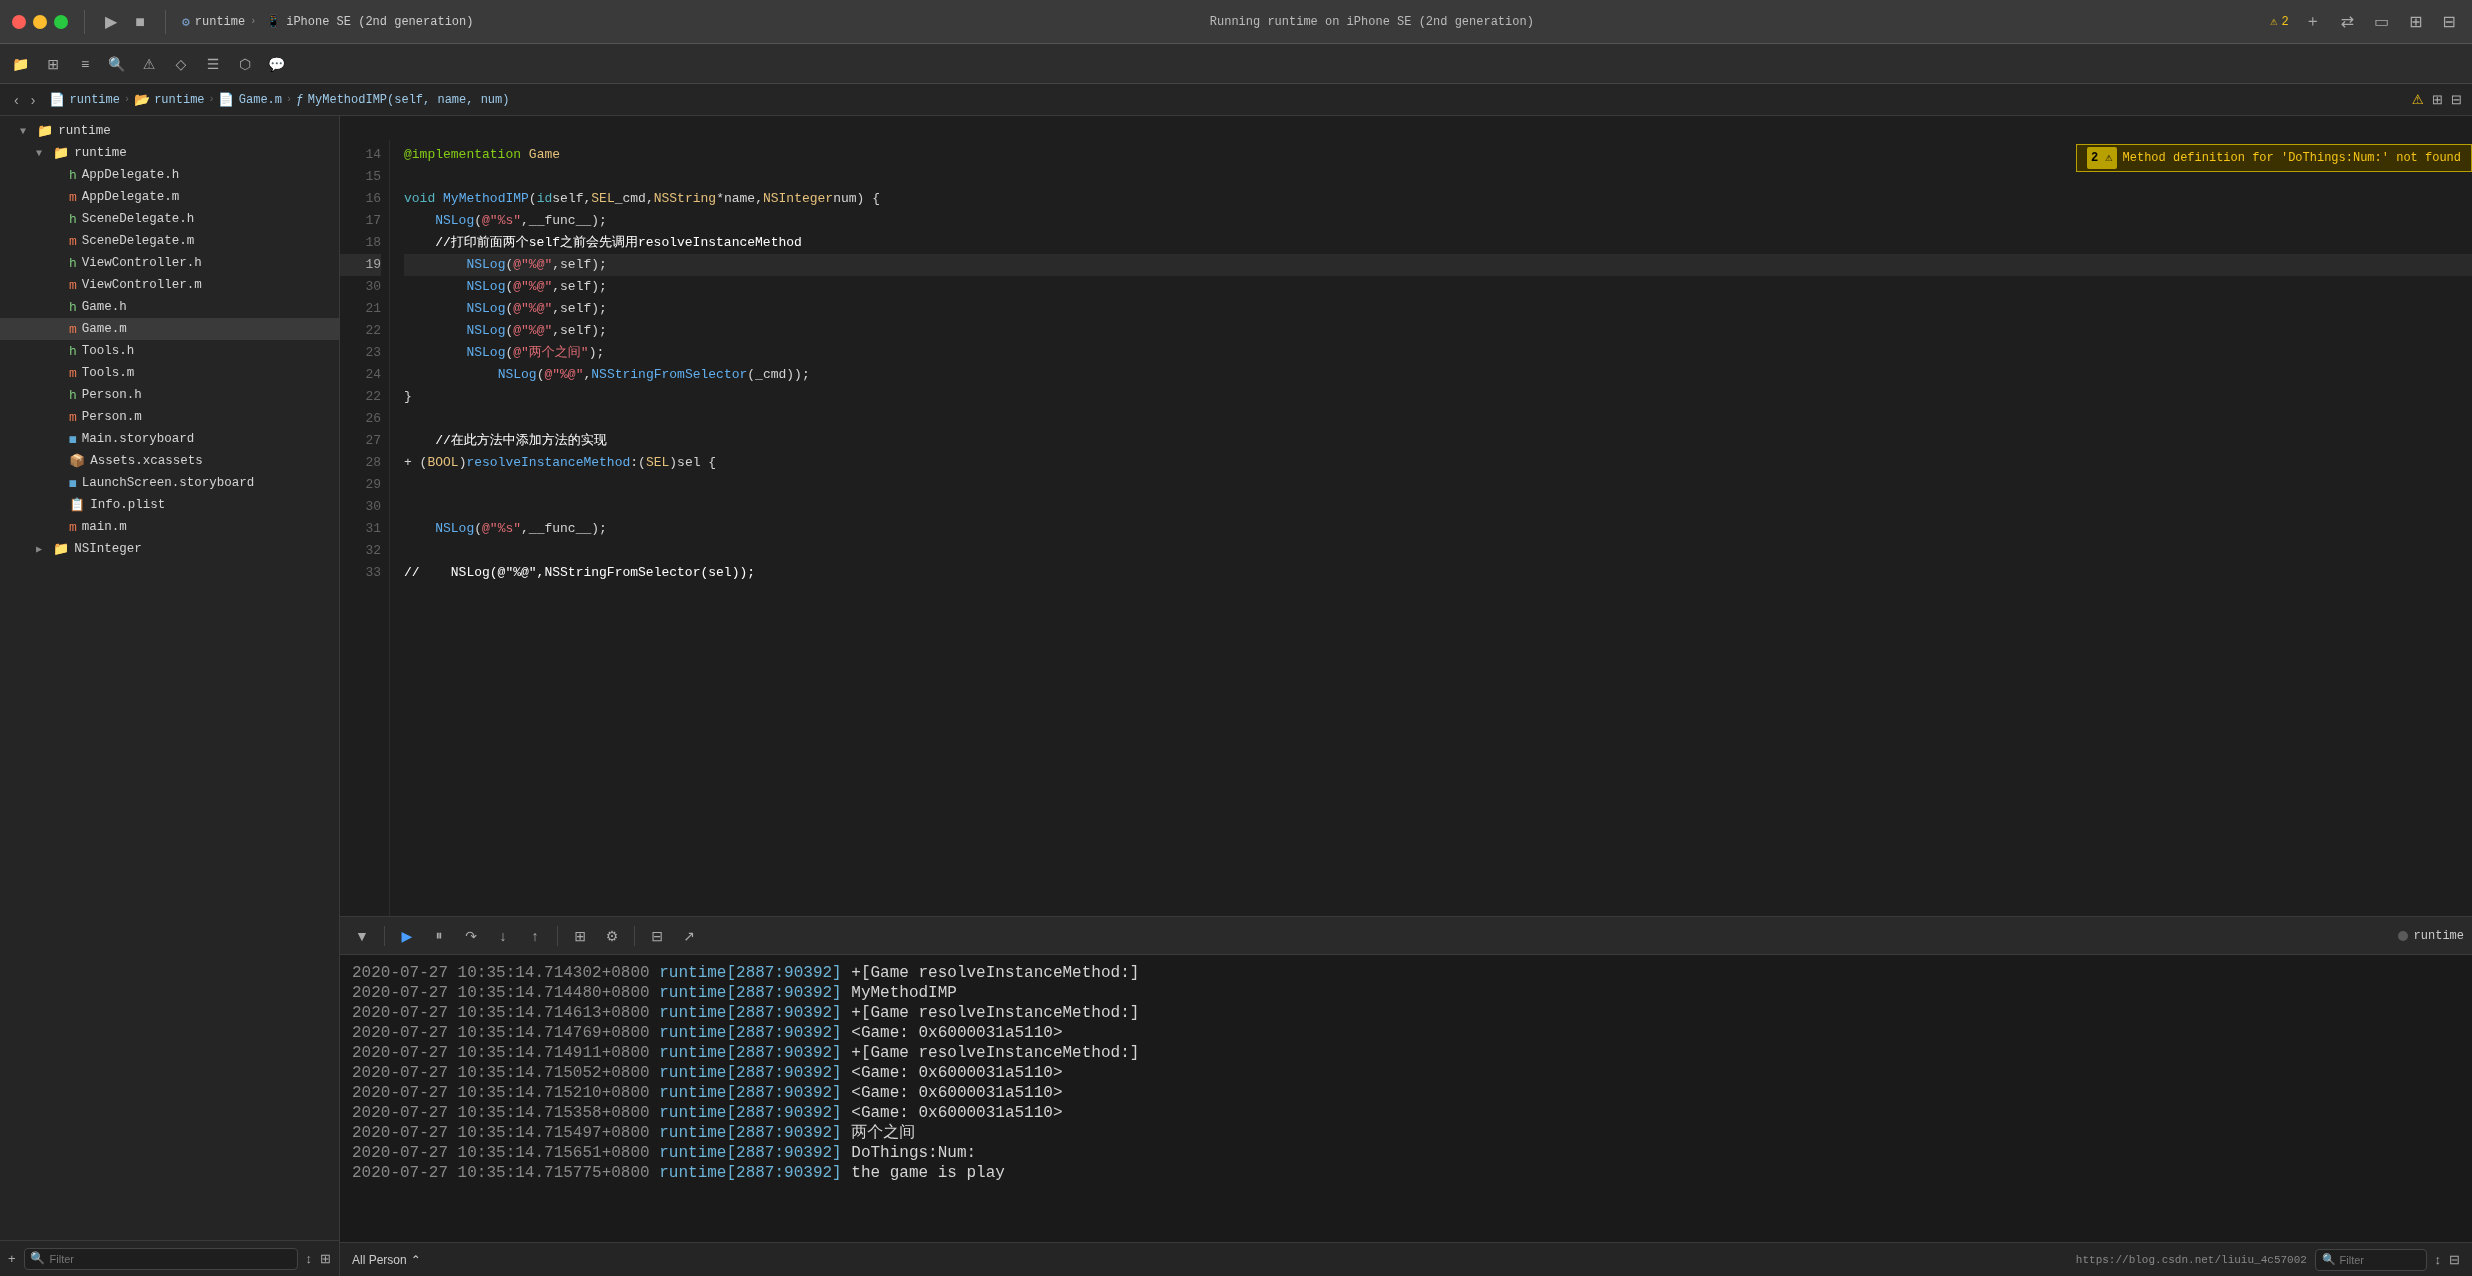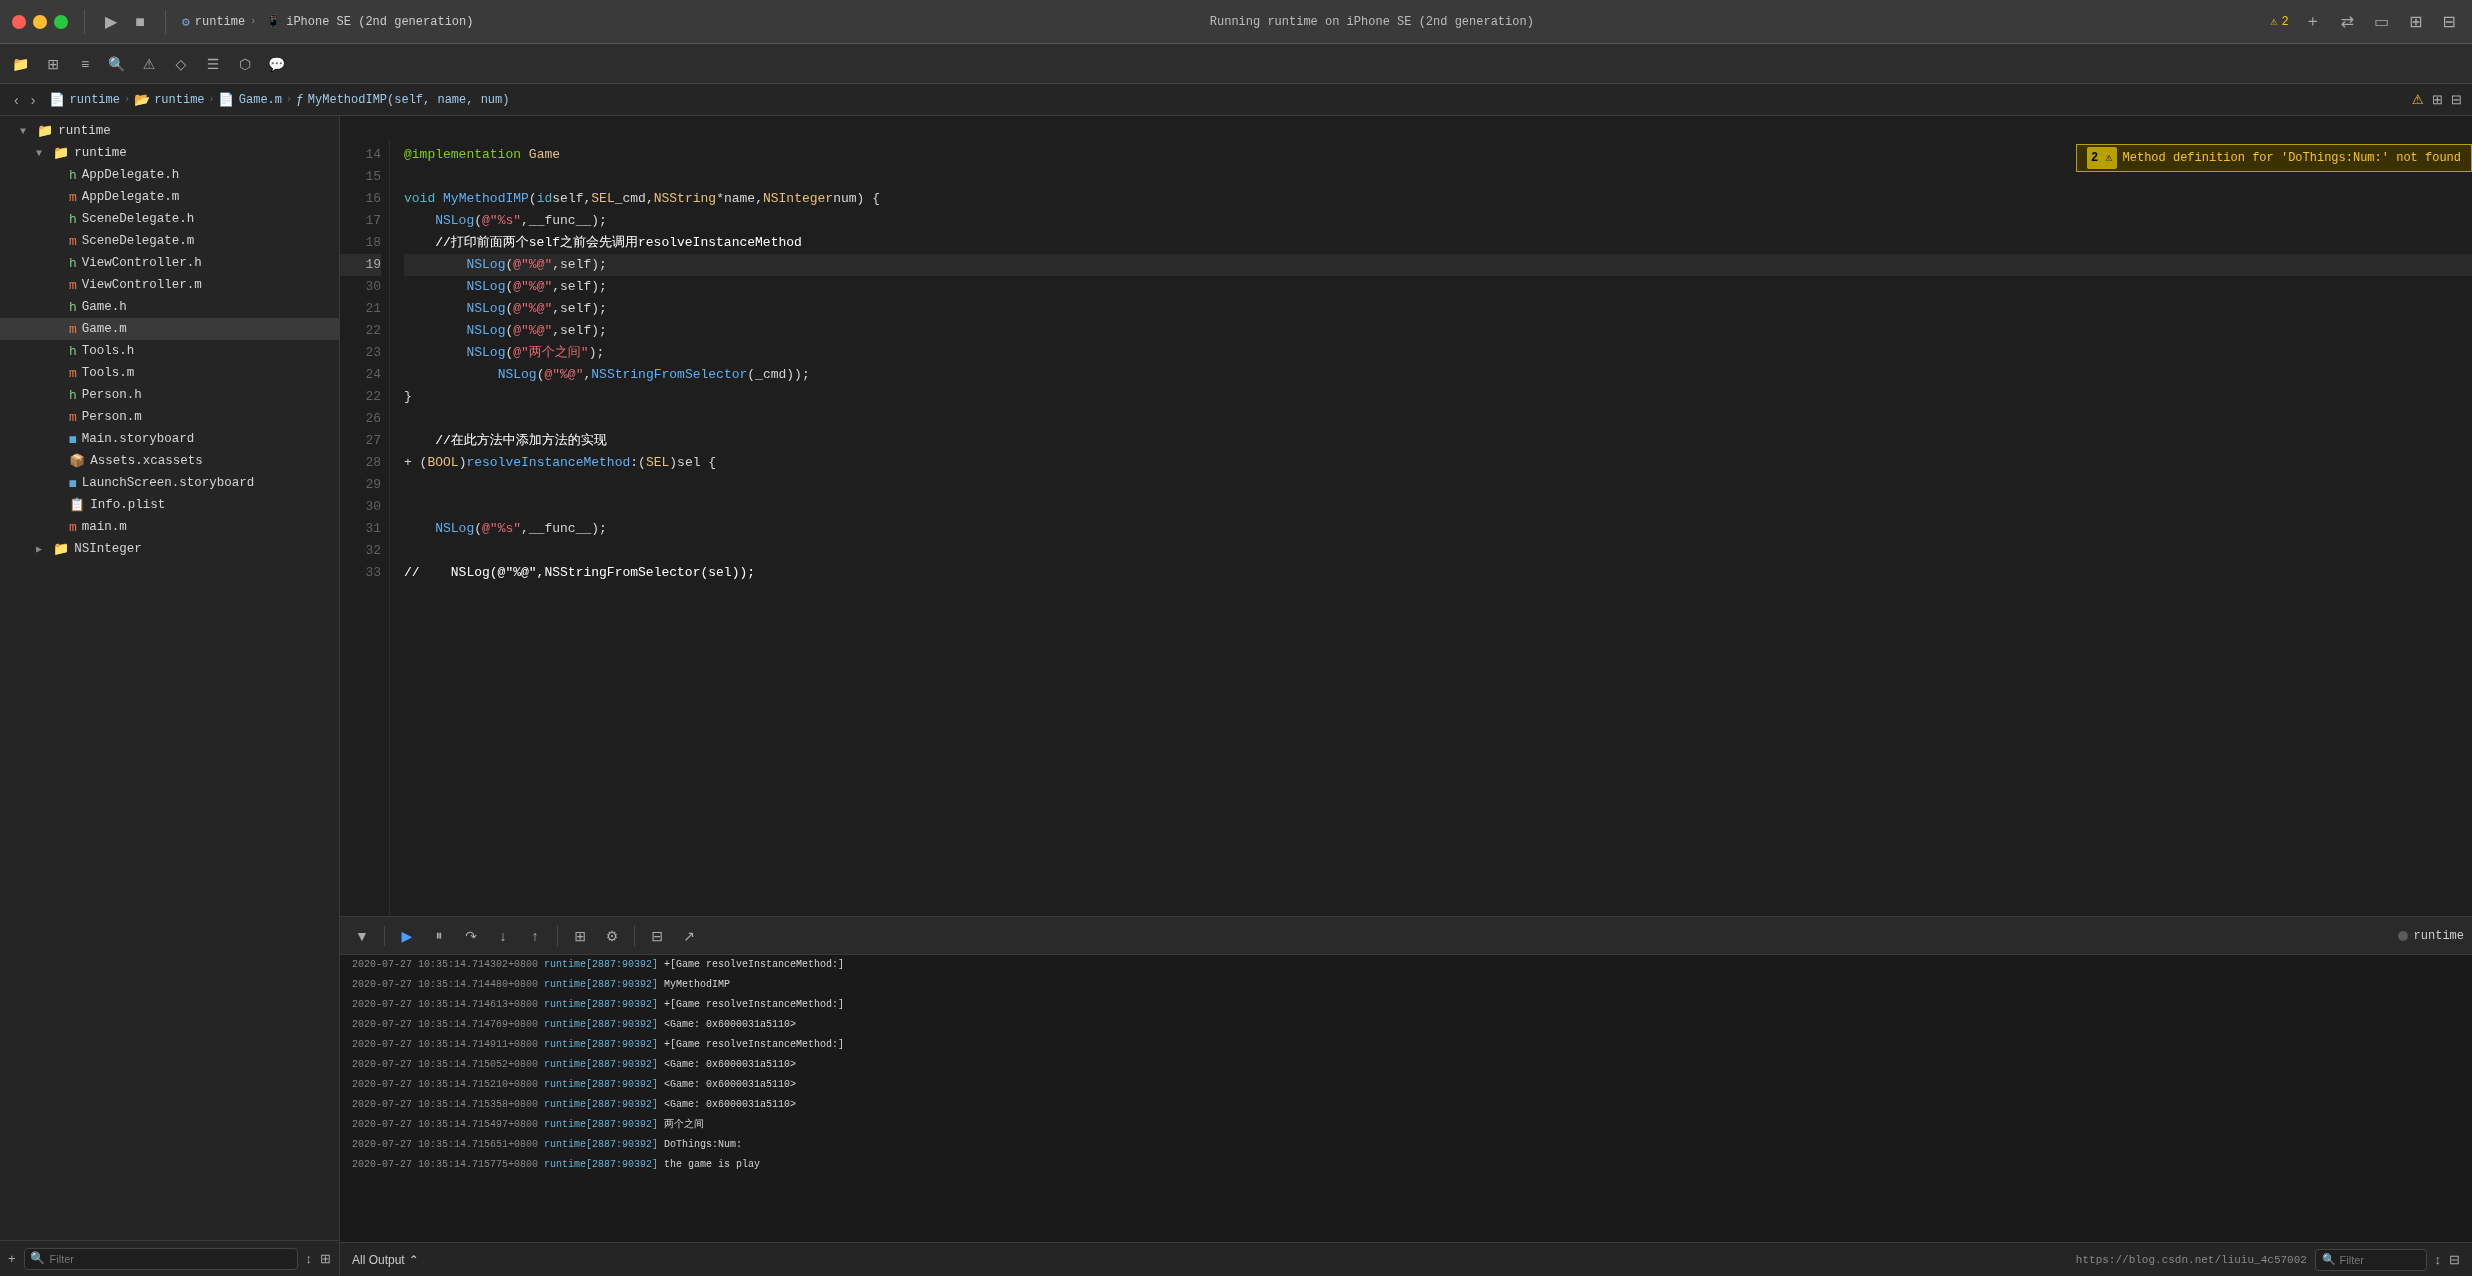--- a/index.html
+++ b/index.html
@@ -353,22 +353,22 @@
       width: 10px;
       height: 10px;
       border-radius: 50%;
       background: #5a5a5a;
     }
 
     
     .console-output {
       flex: 1;
       overflow-y: auto;
-      padding: 0 12px;
-      font-size: 10px;
+      padding: 8px 12px;
+      font-size: 16px;
       line-height: 20px;
       color: #d4d4d4;
       background: #1a1a1a;
     }
     .console-line {
       white-space: nowrap;
       font-family: 'Menlo', 'Monaco', 'Courier New', monospace;
     }
     .console-line span.ts { color: #888; }
     .console-line span.proc { color: #6cb3d8; }
@@ -835,21 +835,21 @@
           <span class="ts">2020-07-27 10:35:14.715651+0800 </span><span class="proc">runtime[2887:90392] </span><span class="msg">DoThings:Num:</span>
         </div>
         <div class="console-line">
           <span class="ts">2020-07-27 10:35:14.715775+0800 </span><span class="proc">runtime[2887:90392] </span><span class="msg">the game is play</span>
         </div>
       </div>
 
       <div class="bottom-footer">
         <div class="bottom-footer-left">
           <button class="all-output-btn">
-            <span>All Output</span>
+            <span>All Person</span>
             <span>⌃</span>
           </button>
         </div>
         <div class="bottom-footer-right">
           <span>https://blog.csdn.net/liuiu_4c57002</span>
           <div class="filter-right">
             <span>🔍</span>
             <input type="text" placeholder="Filter" style="">
           </div>
           <button style="background:none;border:none;color:#aaa;cursor:pointer;font-size:13px;">↕</button>

